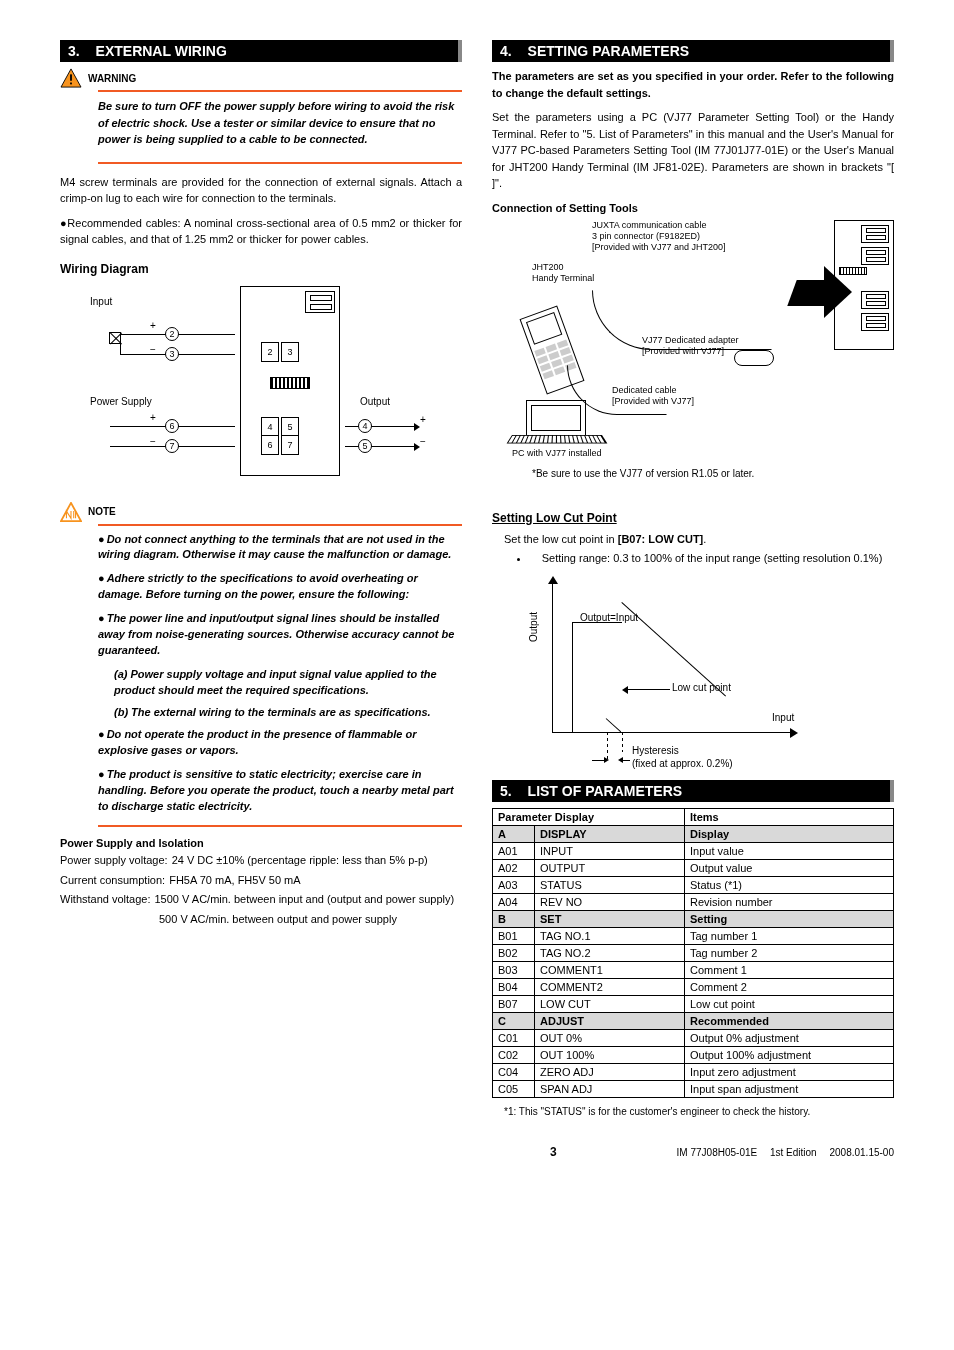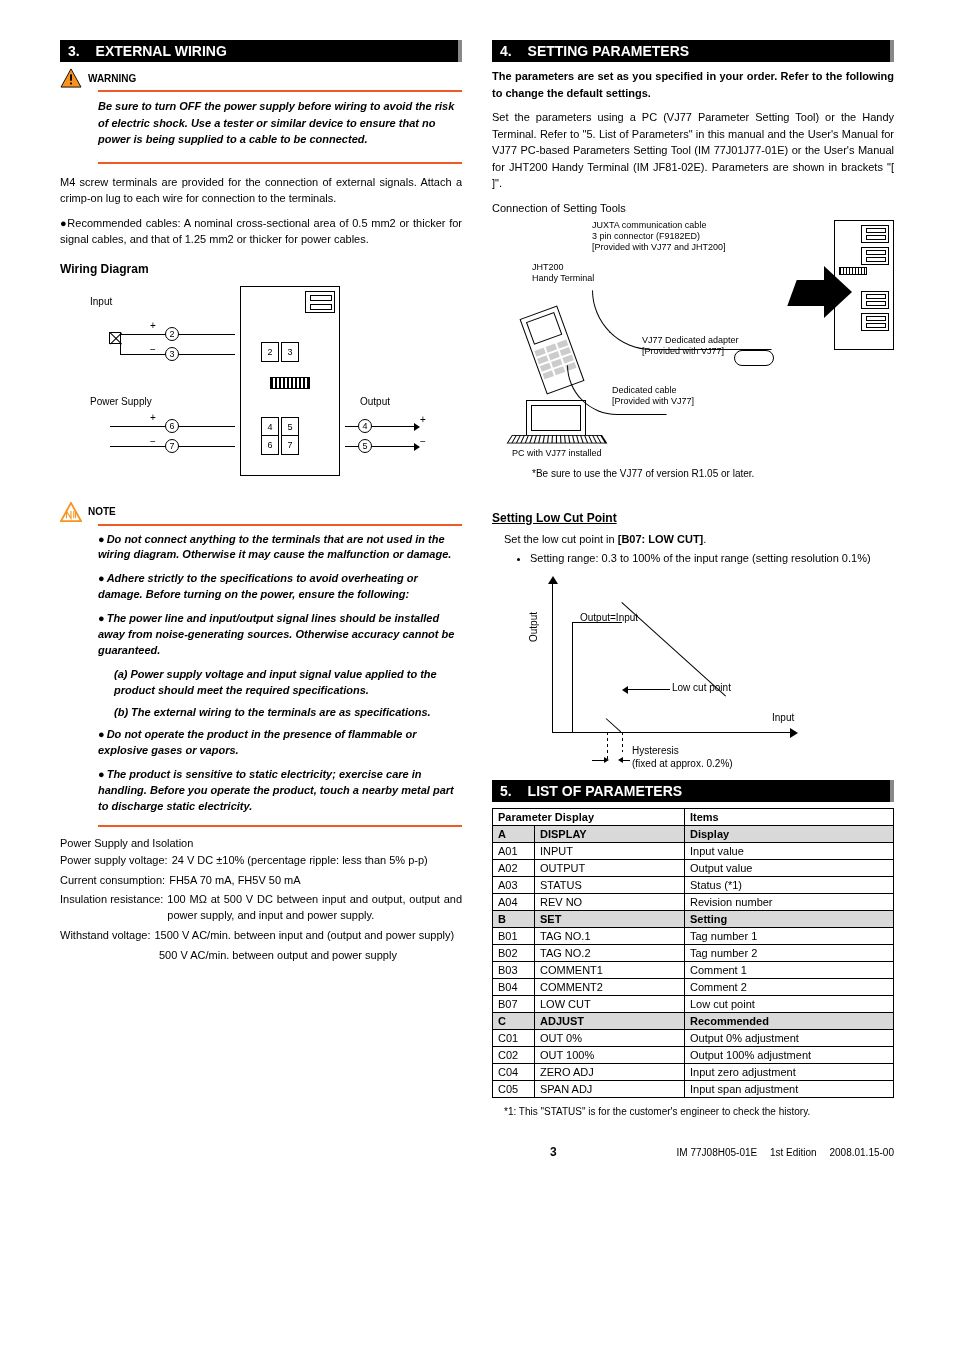--- a/index.html
+++ b/index.html
@@ -52,21 +52,21 @@
   .warn-icon svg { width: 100%; height: 100%; }
   .note-icon {
     width: 22px; height: 20px;
     display: inline-block;
   }
   .note-icon svg { width: 100%; height: 100%; }
   .italic-bold { font-style: italic; font-weight: bold; }
   .body-text { line-height: 1.5; text-align: justify; margin-bottom: 8px; }
   .indent { margin-left: 38px; }
   .sub-heading { font-weight: bold; margin: 14px 0 6px 0; font-size: 12px; }
-  .small-heading { font-weight: normal; margin: 10px 0 4px 0; font-size: 11px; }
+  .small-heading { font-weight: bold; margin: 10px 0 4px 0; font-size: 11px; }
   ul.bullets { list-style: none; padding-left: 0; margin-left: 38px; }
   ul.bullets li { margin-bottom: 8px; line-height: 1.45; }
   ul.bullets li::before { content: "●"; margin-right: 2px; }
   .sub-list { margin-left: 16px; }
   .sub-list div { margin-bottom: 6px; line-height: 1.45; font-style: italic; font-weight: bold;}
   .spec-row { display: flex; margin-bottom: 4px; line-height: 1.45; text-align: justify;}
   .spec-label { white-space: nowrap; }
   .spec-val { flex:1; padding-left:4px;}
   .diagram-box {
     margin: 10px 0 10px 30px;
@@ -258,21 +258,21 @@
   }
   .footer .pg { font-weight: bold; font-size: 12px; margin-left: 380px;}
   .footer .meta span { margin-left: 10px; }
   .orange-box {
     border-top: 2px solid #f15a24;
     border-bottom: 2px solid #f15a24;
     padding: 6px 0;
     margin-bottom: 10px;
   }
   .plain-bullets { margin-left: 18px; }
-  .plain-bullets li { list-style: disc; margin-bottom:16px; line-height:1.4; }
+  .plain-bullets li { list-style: disc; margin-bottom:16px; line-height:1.4;text-align:center; }
   .note-asterisk { font-size:10px; margin-left:40px; margin-top:4px;}
 </style>
 </head>
 <body>
 
 <div class="two-col">
 
   <div class="col">
 
     <div class="section-header">
@@ -381,24 +381,20 @@
     <div class="small-heading">Power Supply and Isolation</div>
     <div class="spec-row">
       <span class="spec-label">Power supply voltage:</span>
       <span class="spec-val">24 V DC ±10% (percentage ripple: less than 5% p-p)</span>
     </div>
     <div class="spec-row">
       <span class="spec-label">Current consumption:</span>
       <span class="spec-val">FH5A 70 mA, FH5V 50 mA</span>
     </div>
     <div class="spec-row">
-      <span class="spec-label">Insulation resistance:</span>
-      <span class="spec-val">100 MΩ at 500 V DC between input and output, output and power supply, and input and power supply.</span>
-    </div>
-    <div class="spec-row">
       <span class="spec-label">Withstand voltage:</span>
       <span class="spec-val">1500 V AC/min. between input and (output and power supply)</span>
     </div>
     <div class="spec-row" style="padding-left:95px;">
       <span class="spec-val">500 V AC/min. between output and power supply</span>
     </div>
   </div>
 
   <div class="col">
 

